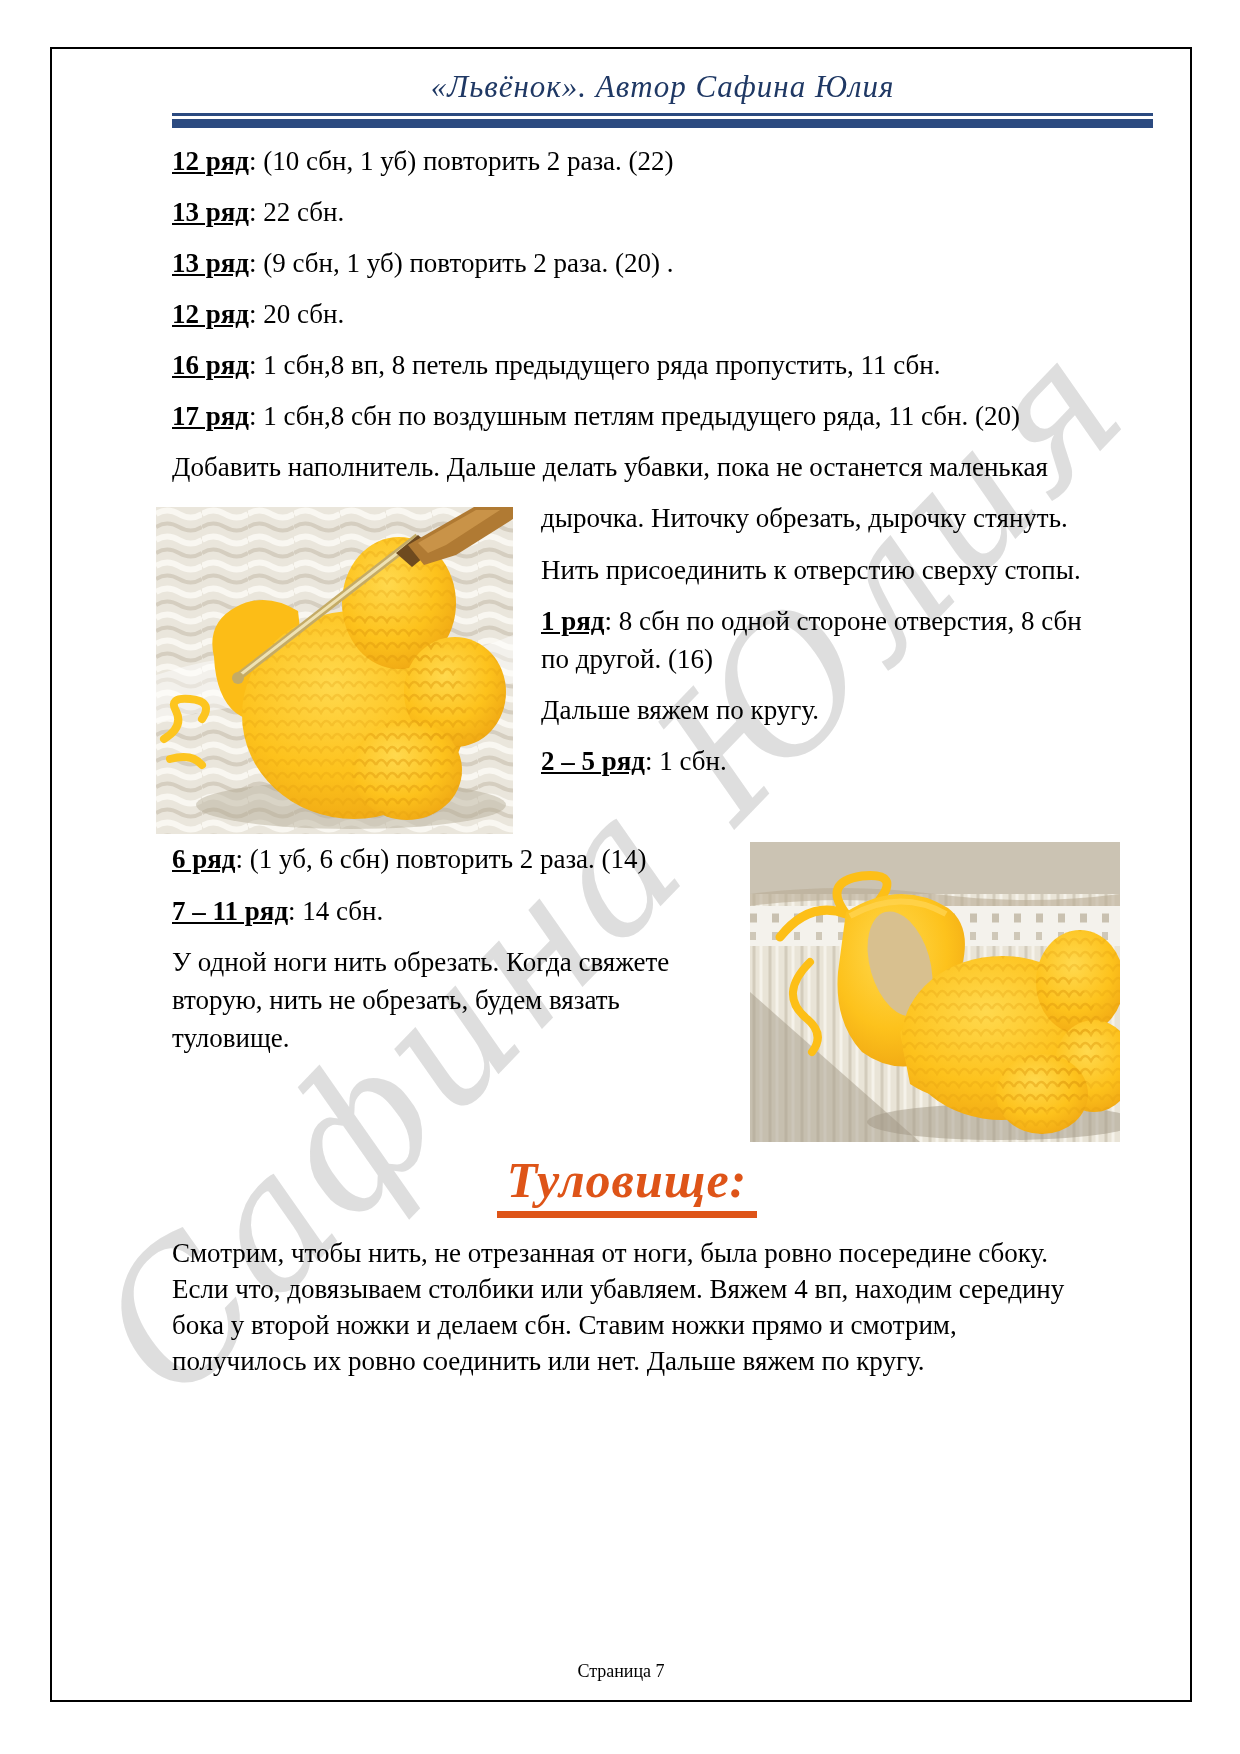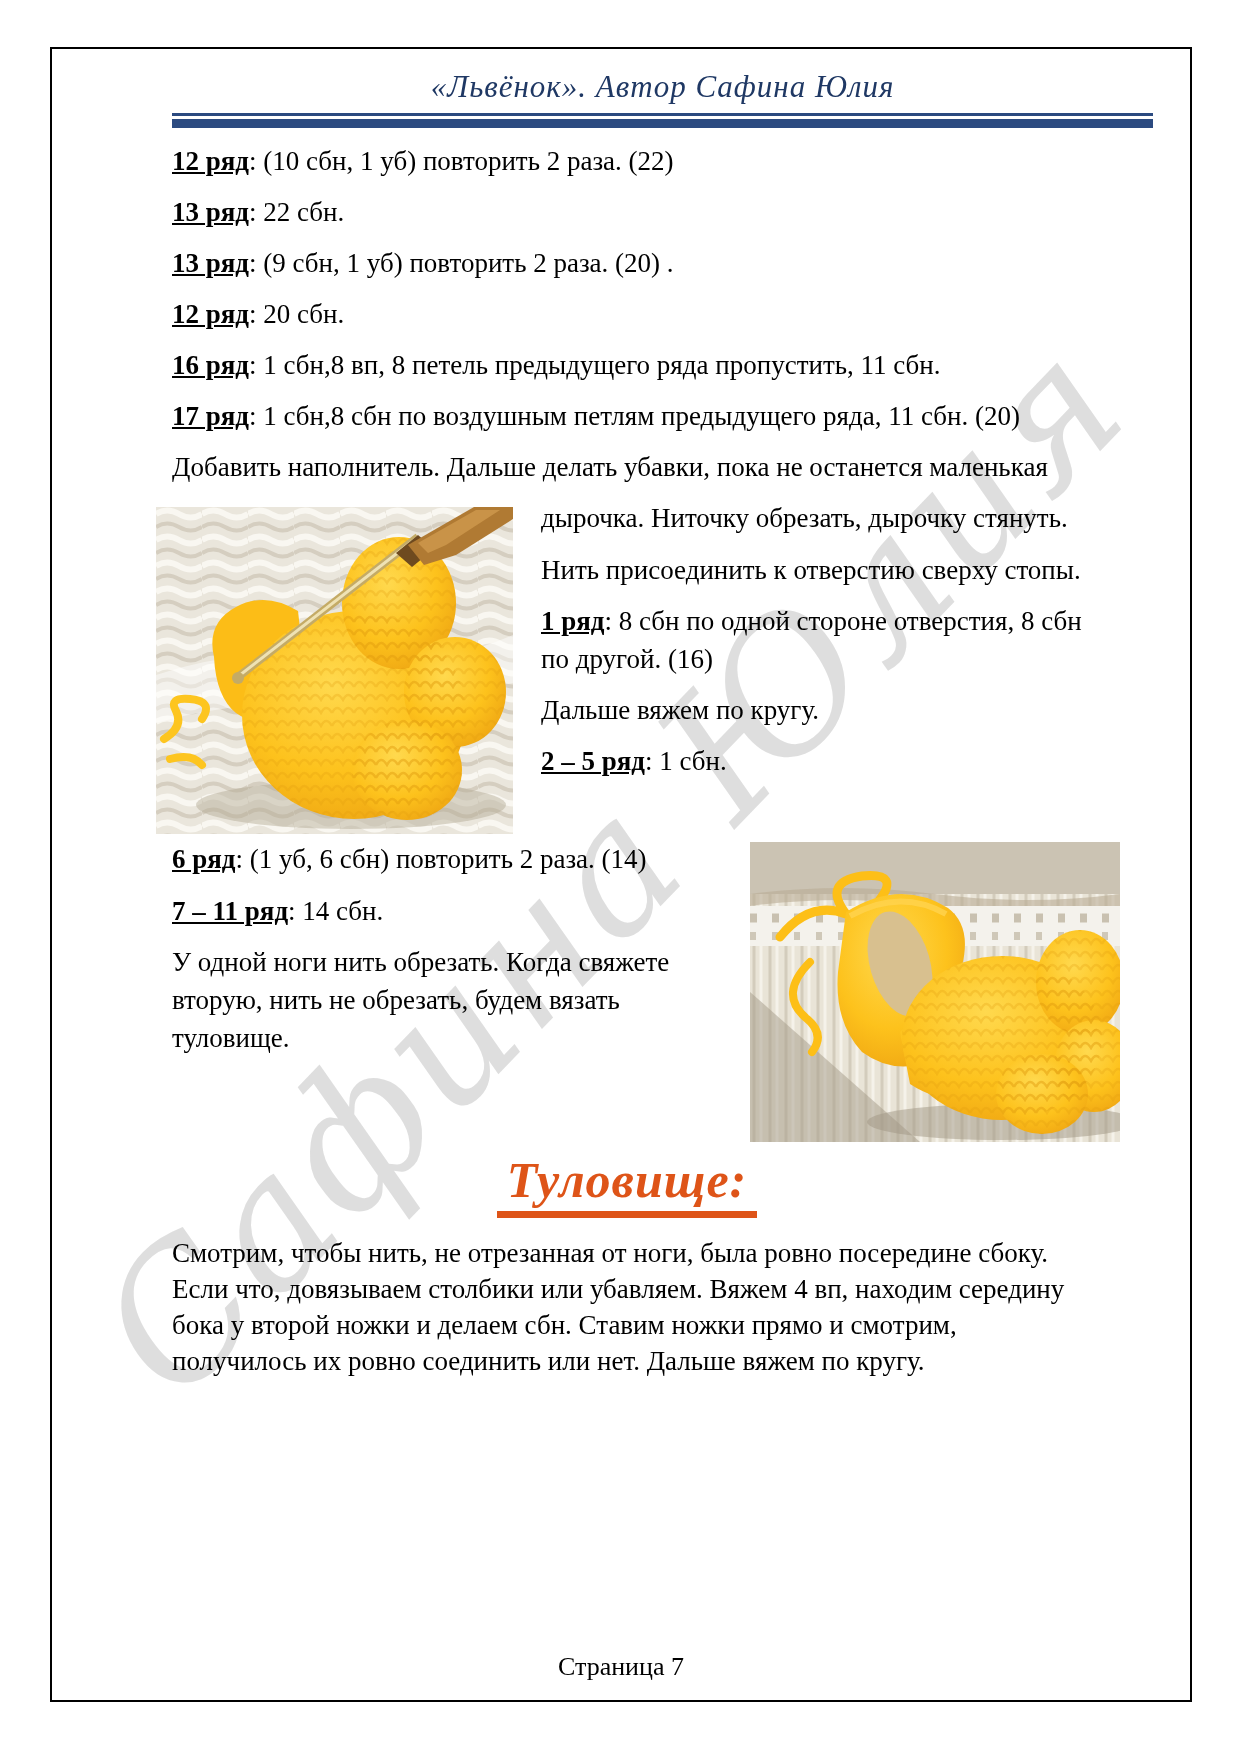--- a/index.html
+++ b/index.html
@@ -42,21 +42,21 @@
   .section-heading span {
     display:inline-block; font-size:50px; line-height:1.12;
     font-weight:bold; font-style:italic; color:var(--accent-orange,#de5418);
     border-bottom:7px solid var(--accent-orange,#de5418); padding:0 10px 3px;
     letter-spacing:1px;
   }
   .body-para { line-height:1.33; }
   .body-row  { font-size:28px; line-height:1.5; }
   .footer {
     position:absolute; left:0; right:0; bottom:18px; text-align:center;
-    font-size:26px; color:#000;
+    font-size:18px; color:#000;
   }
 </style>
 </head>
 <body>
 
 <div class="page">
 
   <div class="watermark">Сафина Юлия</div>
 
   <div class="frame">

